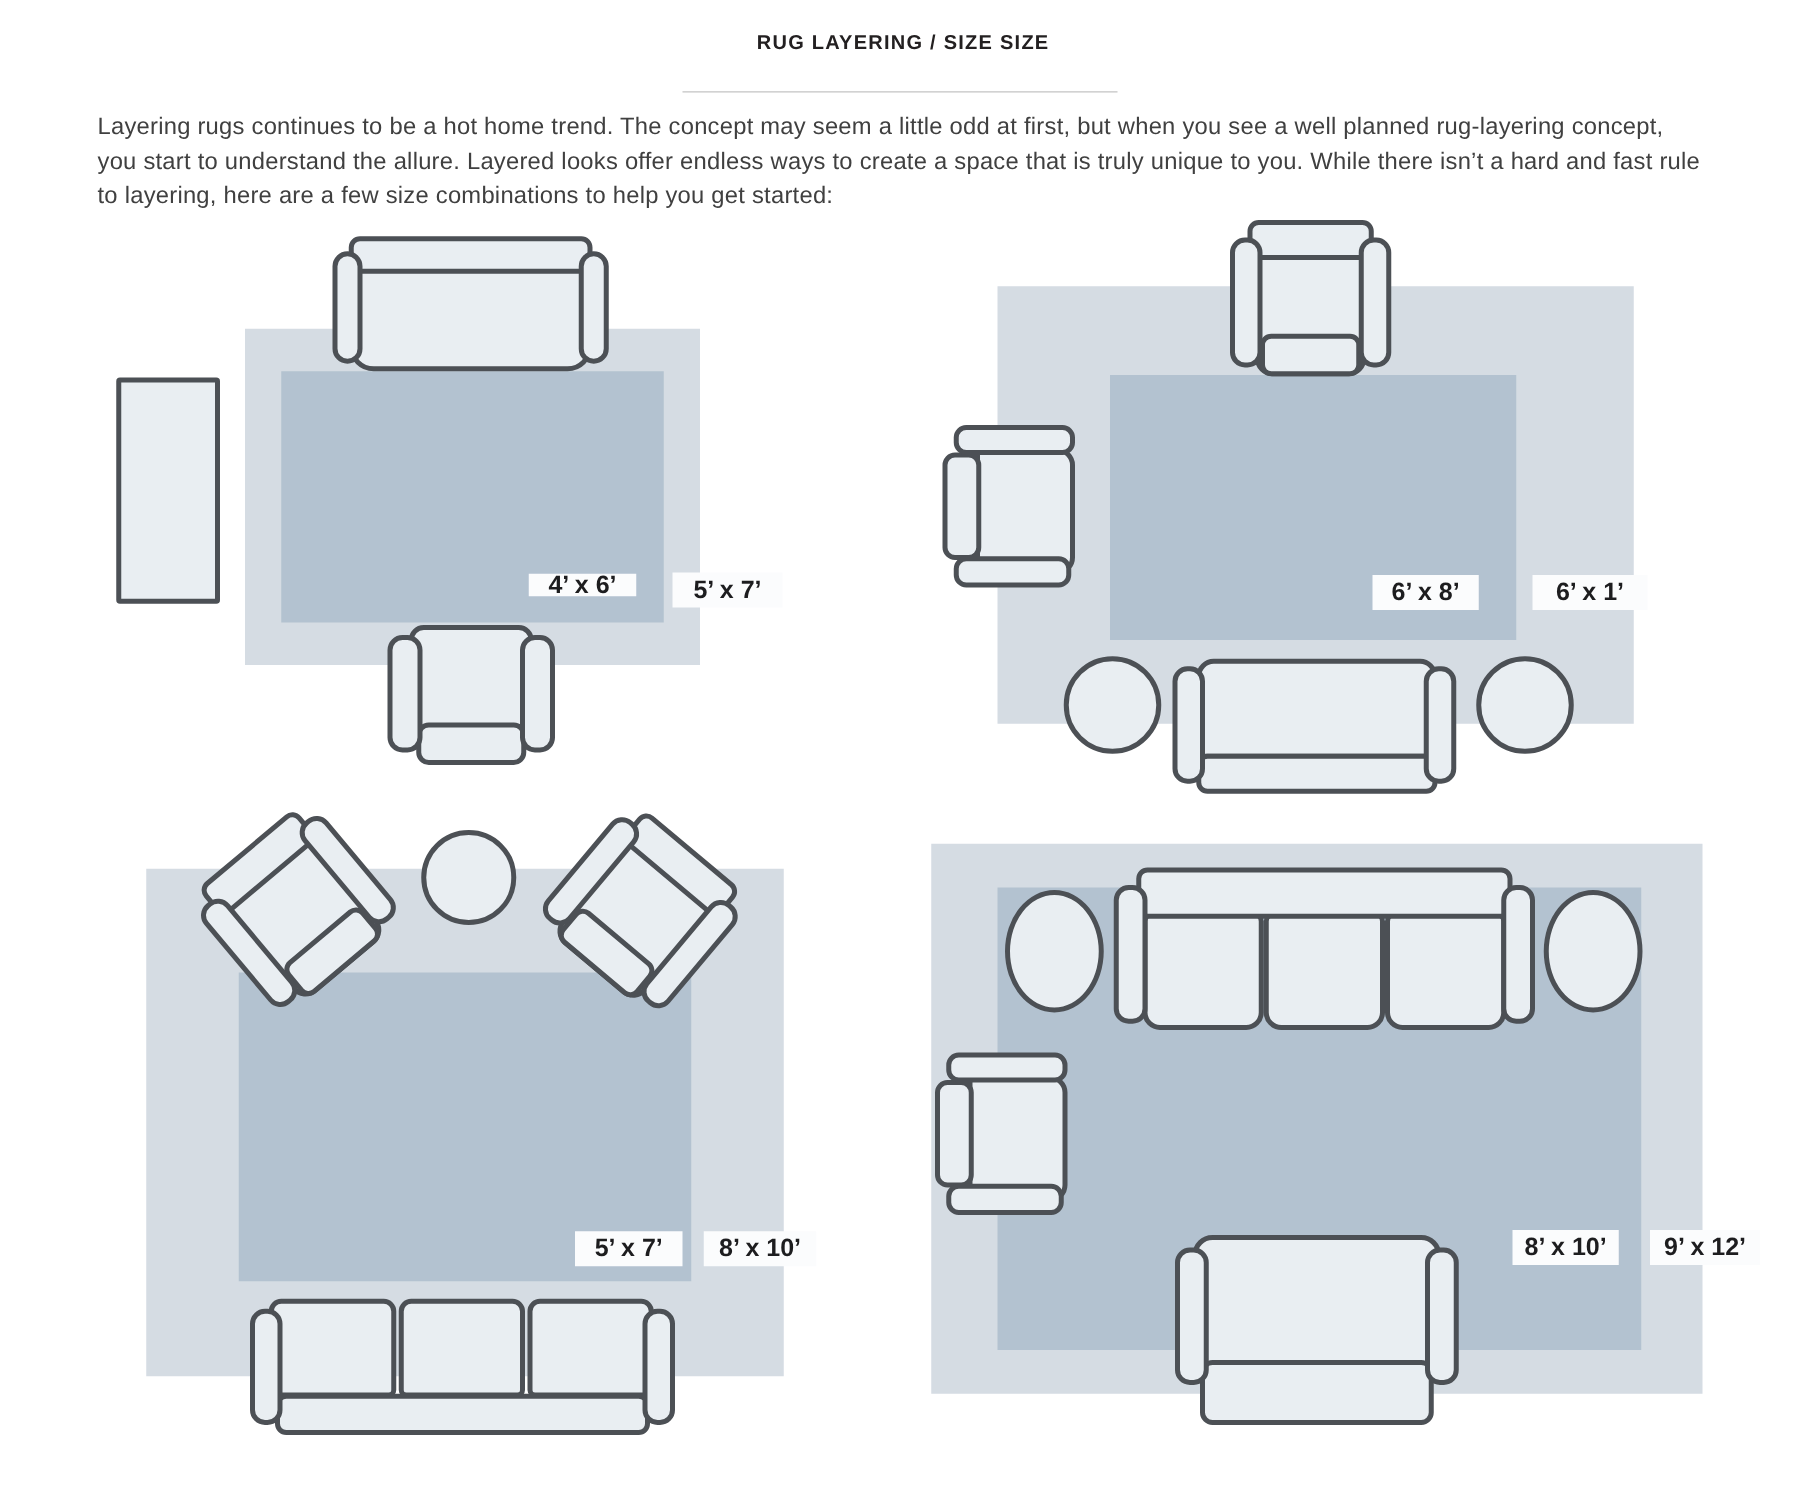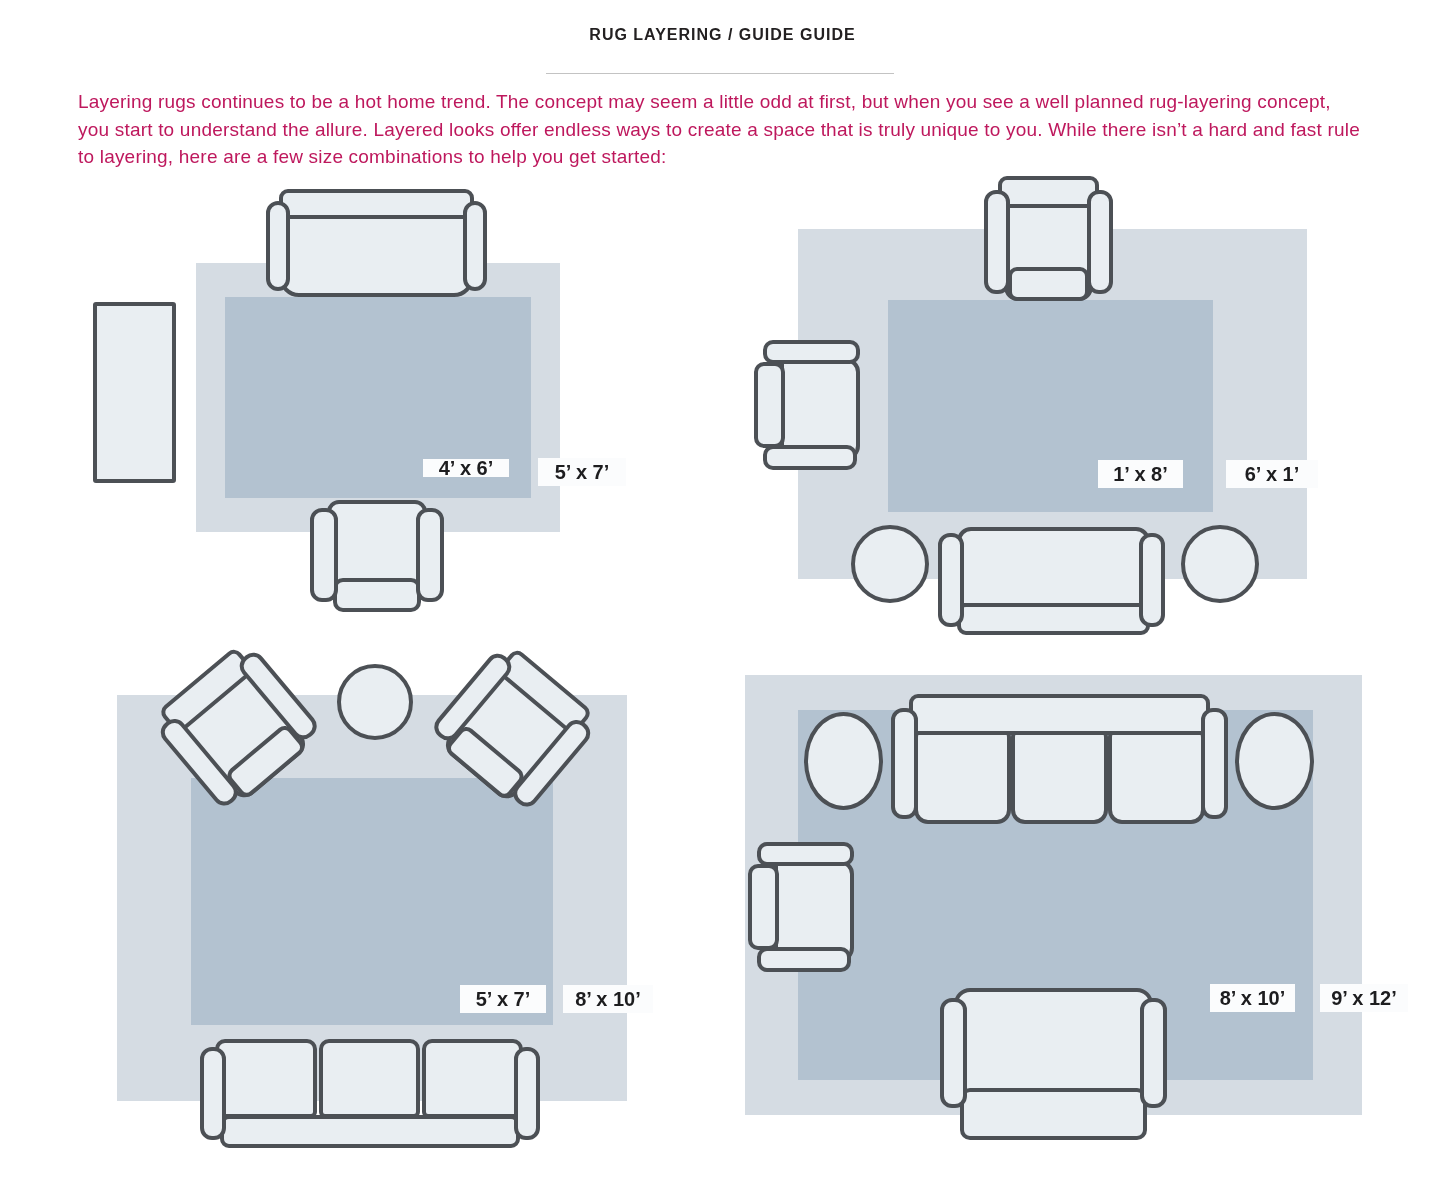--- a/index.html
+++ b/index.html
@@ -5,39 +5,39 @@
   html,body{margin:0;padding:0;background:#ffffff;}
   body{width:1445px;height:1196px;position:relative;overflow:hidden;
        font-family:"Liberation Sans",sans-serif;}
   .stage{position:absolute;left:0;top:0;width:1445px;height:1196px;}
 
   .page-title{position:absolute;left:0;top:26px;width:1445px;text-align:center;
 ary    font-size:30px;font-weight:bold;letter-spacing:1px;color:#232021;}
   .title-divider{position:absolute;left:546px;top:73px;width:348px;height:1px;
     background:#c3c3c3;}
   .intro-text{position:absolute;left:78px;top:88px;width:1285px;
-    font-size:19px;line-height:27.5px;color:#be185d;letter-spacing:0.2px;}
+    font-size:19px;line-height:27.5px;color:#404040;letter-spacing:0.2px;}
 
   .rug-outer{position:absolute;background:#d5dce3;}
   .rug-inner{position:absolute;background:#b3c2d0;}
 
   .piece{position:absolute;box-sizing:border-box;background:#e9eef2;
     border:4px solid #4c5055;border-radius:10px;}
   .furn{position:absolute;}
 
   .size-label{position:absolute;background:#fbfcfd;color:#1d1d1f;
     font-weight:bold;font-size:20px;display:flex;align-items:center;
     justify-content:center;white-space:nowrap;}
 </style>
 </head>
 <body>
 
 <div class="stage">
 
-  <div class="page-title">RUG LAYERING / GUIDE GUIDE</div>
+  <div class="page-title">RUG LAYERING / SIZE SIZE</div>
   <div class="title-divider"></div>
   <div class="intro-text">Layering rugs continues to be a hot home trend. The concept may seem a little odd at first, but when you see a well planned rug-layering concept, you start to understand the allure. Layered looks offer endless ways to create a space that is truly unique to you. While there isn’t a hard and fast rule to layering, here are a few size combinations to help you get started:</div>
 
   <div>
     <div class="rug-outer" style="left:196px;top:263px;width:364px;height:269px;"></div>
     <div class="rug-inner" style="left:225px;top:297px;width:306px;height:201px;"></div>
 
     <div class="piece" style="left:93px;top:302px;width:83px;height:181px;border-radius:3px;"></div>
 
     <div class="furn" style="left:266px;top:189px;width:221px;height:108px;">
@@ -80,21 +80,21 @@
     <div class="furn" style="left:938px;top:527px;width:227px;height:108px;">
       <div class="piece" style="left:19px;top:0px;width:193px;height:80px;border-radius:14px 14px 6px 6px;"></div>
       <div class="piece" style="left:19px;top:76px;width:193px;height:32px;border-radius:9px;"></div>
       <div class="piece" style="left:0px;top:6px;width:26px;height:94px;border-radius:12px;"></div>
       <div class="piece" style="left:201px;top:6px;width:26px;height:94px;border-radius:12px;"></div>
     </div>
 
     <div class="piece" style="left:851px;top:525px;width:78px;height:78px;border-radius:50%;"></div>
     <div class="piece" style="left:1181px;top:525px;width:78px;height:78px;border-radius:50%;"></div>
 
-    <div class="size-label" style="left:1098px;top:460px;width:85px;height:28px;">1’ x 8’</div>
+    <div class="size-label" style="left:1098px;top:460px;width:85px;height:28px;">6’ x 8’</div>
     <div class="size-label" style="left:1226px;top:460px;width:92px;height:28px;">6’ x 1’</div>
   </div>
 
   <div>
     <div class="rug-outer" style="left:117px;top:695px;width:510px;height:406px;"></div>
     <div class="rug-inner" style="left:191px;top:778px;width:362px;height:247px;"></div>
 
     <div class="furn" style="left:172px;top:664px;width:129px;height:125px;transform:rotate(-40deg);">
       <div class="piece" style="left:20px;top:26px;width:89px;height:99px;border-radius:6px 6px 14px 14px;"></div>
       <div class="piece" style="left:24px;top:91px;width:81px;height:34px;border-radius:9px;"></div>

